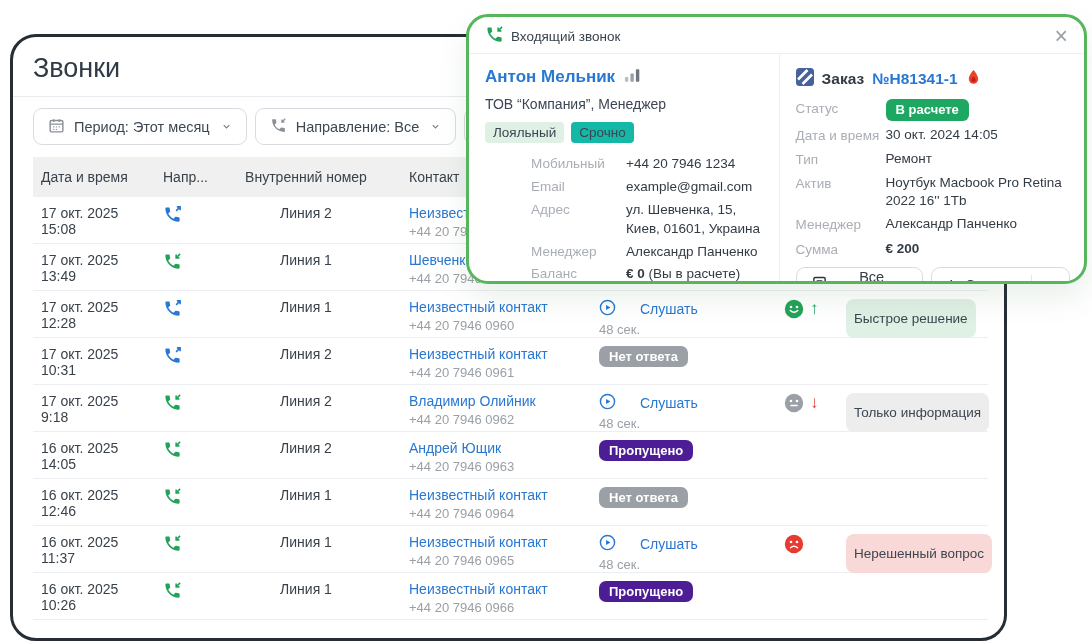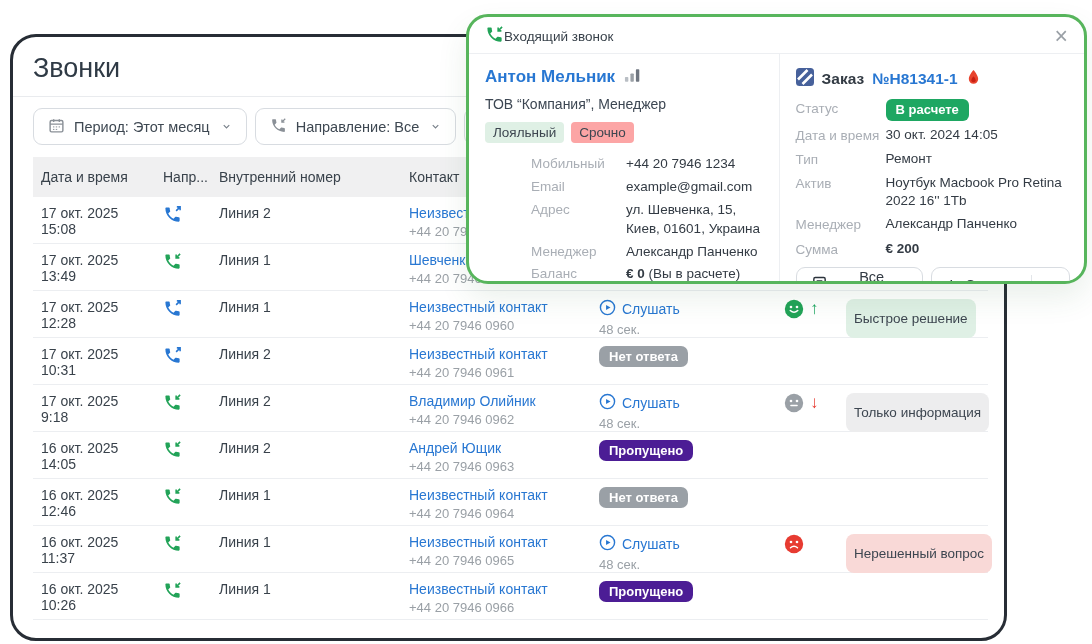--- a/index.html
+++ b/index.html
@@ -19,34 +19,34 @@
   .fbtn svg { flex-shrink:0; }
   .fbtn .chev { margin-left:2px; }
   .fbtn--cut { min-width:140px; }
 
   
   .table { margin-top:12px; }
   .thead { display:flex; background:#f0f0f1; height:40px; align-items:center; font-size:14px; color:#39424b; }
   .thead > div, .trow > div { padding:0 8px; }
   .c-date { width:122px; flex-shrink:0; }
   .c-dir { width:56px; flex-shrink:0; }
-  .c-line { width:190px; flex-shrink:0; }
+  .c-line { width:190px; flex-shrink:0;text-align:center; }
   .c-contact { width:190px; flex-shrink:0; }
   .c-record { width:185px; flex-shrink:0; }
   .c-rating { width:62px; flex-shrink:0; }
   .c-tag { flex:1; }
 
   .trow { display:flex; height:47px; border-bottom:1px solid #eceef1; padding-top:8px; align-items:flex-start; font-size:14px; }
   .dir-icon svg { display:none; width:19px; height:19px; }
   .dir--incoming svg.di-in { display:block; }
   .dir--outgoing svg.di-out { display:block; }
   .contact-link { color:#2877d2; text-decoration:none; cursor:pointer; }
   .phone { font-size:13px; color:#9aa0a6; margin-top:3px; }
   .listen-wrap { color:#2877d2; cursor:pointer; }
-  .listen-row { display:flex; align-items:center; gap:6px; }
+  .listen-row { display:flex; align-items:center; gap:24px; }
   .duration { font-size:13px; color:#9aa0a6; margin-top:3px; }
   .badge { display:inline-block; padding:3px 10px; border-radius:7px; font-size:13px; font-weight:700; color:#fff; white-space:nowrap; }
   .badge--gray { background:#9aa0a6; }
   .badge--red { background:#4c1d95; }
   .c-rating { display:flex; align-items:center; gap:6px; padding-top:1px; }
   .mood svg { display:none; width:20px; height:20px; }
   .mood--positive svg.m-pos { display:block; }
   .mood--neutral svg.m-neu { display:block; }
   .mood--negative svg.m-neg { display:block; }
   .trend { font-size:17px; font-weight:700; line-height:20px; }
@@ -54,34 +54,34 @@
   .trend--down { color:#e73b31; }
   .tag { display:inline-block; padding:12px 8px; border-radius:8px; font-size:13.5px; color:#3d4650; white-space:nowrap; }
   .tag--green { background:#dff0e5; }
   .tag--gray { background:#ededee; }
   .tag--red { background:#f9d9d7; }
 
   
   .popup { position:absolute; left:466px; top:14px; width:621px; height:270px; background:#fff;
     border:3px solid #57b55c; border-radius:22px; z-index:5; overflow:hidden;
     box-shadow:0 14px 30px rgba(45,105,55,0.10); }
-  .popup-head { height:37px; display:flex; align-items:center; gap:0; padding:2px 16px 0; border-bottom:1px solid #edeff2; }
+  .popup-head { height:37px; display:flex; align-items:center; gap:7px; padding:2px 16px 0; border-bottom:1px solid #edeff2; }
   .popup-title { font-size:13.5px; color:#39424b; }
   .popup-close { margin-left:auto; color:#9aa0a6; font-size:23px; line-height:20px; cursor:pointer; font-weight:400; }
   .popup-body { display:flex; height:calc(100% - 37px); }
   .pcol-left { width:50.5%; padding:13px 14px 0 16px; border-right:1px solid #edeff2; }
   .pcol-right { flex:1; padding:11px 14px 0 16px; }
 
   .contact-name-row { display:flex; align-items:center; gap:9px; }
   .contact-name { font-size:17px; font-weight:700; color:#2877d2; cursor:pointer; }
   .company { font-size:14px; color:#3c4652; margin-top:9px; }
   .chips { display:flex; gap:7px; margin-top:10px; }
   .chip { padding:3px 8px; border-radius:4px; font-size:13.5px; color:#3d4650; }
   .chip--green { background:#dff0e5;text-align:right; }
-  .chip--orange { background:#fca5a5; }
+  .chip--orange { background:#14b8a6; }
   .fields { margin-top:12px; font-size:13.5px; }
   .frow { display:flex; margin-bottom:4px; line-height:1.4; }
   .flabel { width:95px; color:#a9aeb5; flex-shrink:0;margin-left:46px; }
   .fvalue { color:#333b44; }
 
   .order-head { display:flex; align-items:center; gap:8px; margin-top:3px; }
   .order-label { font-size:15.5px; font-weight:700; color:#333b44; }
   .order-number { font-size:15.5px; font-weight:700; color:#2877d2; cursor:pointer; }
   .ofields { margin-top:9px; font-size:13.5px; }
   .orow { display:flex; margin-bottom:5px; line-height:1.35; align-items:flex-start; }

